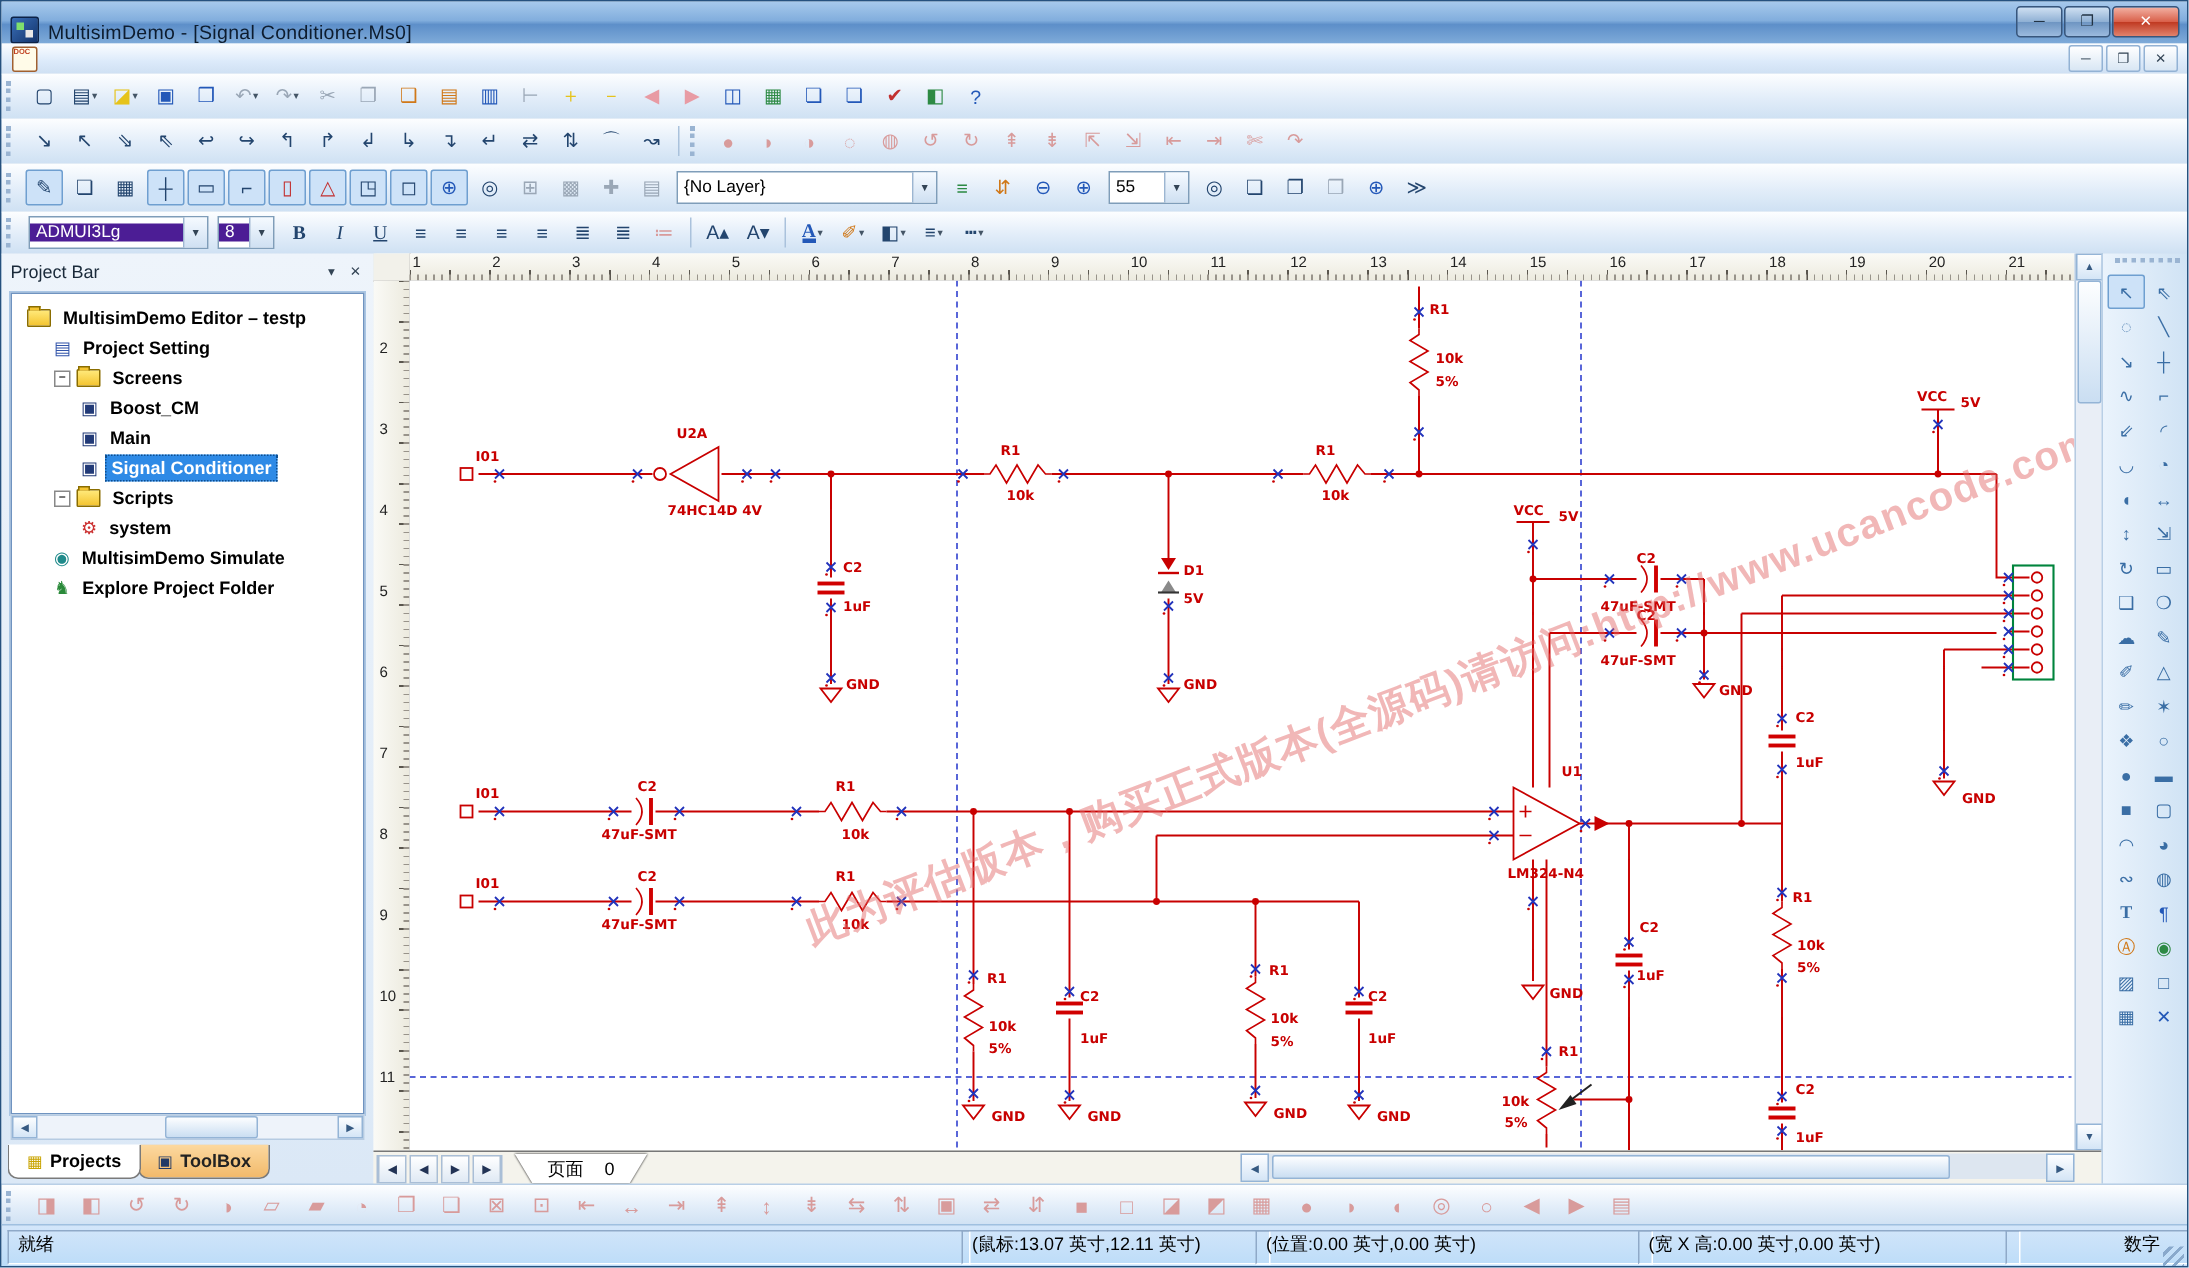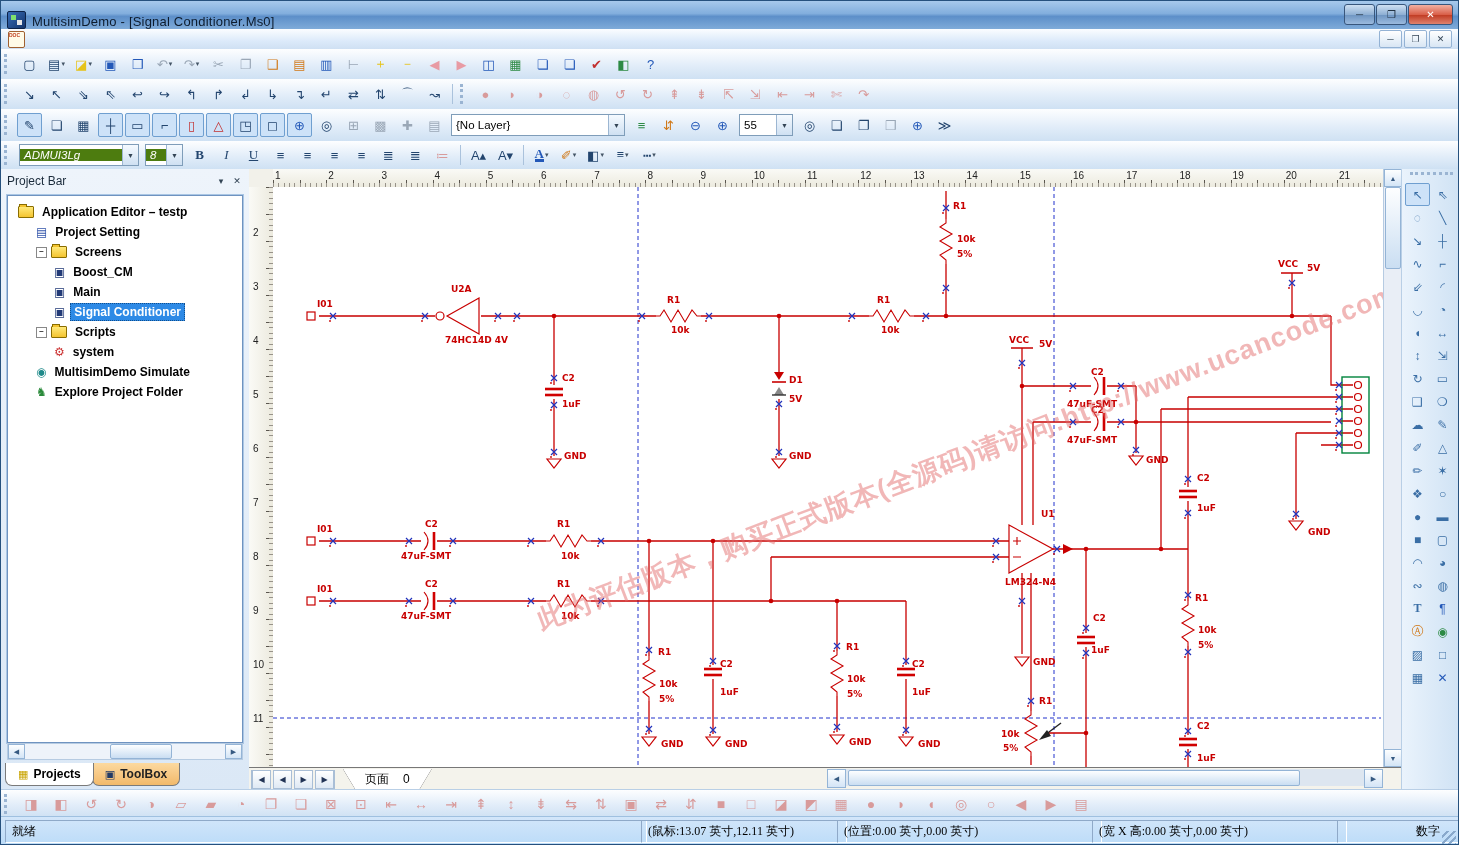--- a/index.html
+++ b/index.html
@@ -34,21 +34,21 @@
   .tb-btn.active{background:#cde2f8;border-color:#6f9fd0;}
   .tb-btn .dd{font-size:7px;margin-left:1px;color:#456;}
   .sep{width:1px;height:20px;background:#aac2dc;margin:0 4px;}
   .c-gray{color:#9aa7b6;} .c-pink{color:#d89b9b;} .c-pink2{color:#e89ba4;} .c-yellow{color:#e6c31a;}
   .c-red{color:#c23030;} .c-blue{color:#2358b8;} .c-green{color:#2d8a44;} .c-orange{color:#d07818;} .c-steel{color:#3a6ea5;}
   .g-b{font-weight:bold;font-family:"Liberation Serif",serif;} .g-i{font-style:italic;font-family:"Liberation Serif",serif;}
   .g-u{text-decoration:underline;font-family:"Liberation Serif",serif;}
   .fc-under{border-bottom:3px solid #2358b8;line-height:11px;}
   .combo{height:20px;background:#fff;border:1px solid #7f9db9;display:flex;align-items:center;margin:0 3px;font-size:11.5px;}
   .combo .val{flex:1;padding:0 4px;white-space:nowrap;overflow:hidden;color:#000;}
-  .combo .val.sel{background:#4d7c0f;color:#fff;font-style:italic;}
+  .combo .val.sel{background:#4c1d95;color:#fff;}
   .combo .arrow{width:15px;height:100%;background:linear-gradient(#f5faff,#cfe0f2);border-left:1px solid #9cb6d2;display:flex;align-items:center;justify-content:center;font-size:7px;color:#345;}
   
   #main{position:absolute;left:0;top:168px;width:100%;height:620px;background:#d7e6f5;}
   
   #project-bar{position:absolute;left:0;top:0;width:248px;height:620px;background:linear-gradient(#eef4fb,#dbe8f6);border-right:2px solid #b9cfe6;}
   #pb-title{position:absolute;left:6px;top:2px;right:4px;height:20px;font-size:12px;color:#1a2a3a;display:flex;align-items:center;}
   #pb-title .sp{flex:1;}
   .pb-tbtn{width:16px;height:15px;display:flex;align-items:center;justify-content:center;font-size:9px;color:#345;}
   #pb-treebox{position:absolute;left:6px;top:26px;width:234px;height:546px;background:#fff;border:1px solid #6f93c0;box-shadow:0 0 0 1px #aac6e4;overflow:hidden;}
   .tree-row{position:relative;height:20px;display:flex;align-items:center;font-size:12px;font-weight:bold;color:#000;white-space:nowrap;}
@@ -92,21 +92,21 @@
   
   #right-tools{position:absolute;left:1400px;top:0;width:59px;height:620px;background:linear-gradient(to right,#eaf3fc,#cfe2f4);border-left:1px solid #b9cfe6;}
   #right-tools .hgrip{height:5px;margin:3px 8px;border-top:3px dotted #9ab4d2;}
   #draw-grid{display:flex;flex-wrap:wrap;width:54px;margin-left:3px;}
   #draw-grid .tb-btn{width:23px;min-width:23px;height:21px;font-size:12px;margin:0;}
   
   #bottom-toolbar{position:absolute;left:0;top:788px;width:100%;height:27px;background:linear-gradient(#fdfeff,#e2edf9 55%,#cfe1f3);border-top:1px solid #b9cfe6;display:flex;align-items:center;}
   #bottom-toolbar .tb-btn{min-width:26px;font-size:14px;}
   
   #statusbar{position:absolute;left:0;top:815px;width:100%;height:30px;background:linear-gradient(#d3e6fa,#badbf8);border-top:1px solid #9fc0e0;font-size:12px;color:#000;}
-  .st-cell{position:absolute;top:3px;height:21px;display:flex;align-items:center;padding:0 6px;border:1px solid;border-color:#8fa9c8 #fff #fff #8fa9c8;font-family:Liberation Serif, serif;}
+  .st-cell{position:absolute;top:3px;height:21px;display:flex;padding:0 6px;border:1px solid;border-color:#8fa9c8 #fff #fff #8fa9c8;}
   #st-ready{left:4px;width:628px;}
   #st-mouse{left:640px;width:192px;}
   #st-pos{left:836px;width:251px;}
   #st-size{left:1091px;width:241px;}
   #st-mode{left:1336px;width:96px;justify-content:flex-end;padding-right:22px;}
   #st-grip{position:absolute;right:2px;bottom:2px;width:14px;height:14px;background:repeating-linear-gradient(135deg,transparent 0 3px,#89a9cc 3px 5px);}
   
   .wire{stroke:#c80000;stroke-width:1.3;fill:none;}
   .thin{stroke:#c80000;stroke-width:1.1;fill:none;}
   .plate{stroke:#d00000;stroke-width:2.6;}
@@ -511,21 +511,21 @@
       <div id="pb-title">
         <span>Project Bar</span>
         <span class="sp"></span>
         <span class="pb-tbtn">▾</span>
         <span class="pb-tbtn">✕</span>
       </div>
       <div id="pb-treebox">
           <div style="position: absolute; left: 2px; top: 6px; right: 0px;">
             <div class="tree-row" style="padding-left: 8px;">
               <span class="ti ti-folder"></span>
-              <span class="lbl">Application Editor – testp</span>
+              <span class="lbl">MultisimDemo Editor – testp</span>
             </div>
             <div class="tree-row" style="padding-left: 26px;">
               <span class="ti" style="color: rgb(51, 85, 170);">▤</span>
               <span class="lbl">Project Setting</span>
             </div>
             <div class="tree-row" style="padding-left: 26px;">
               <span class="exp">−</span>
               <span class="ti ti-folder"></span>
               <span class="lbl">Screens</span>
             </div>

